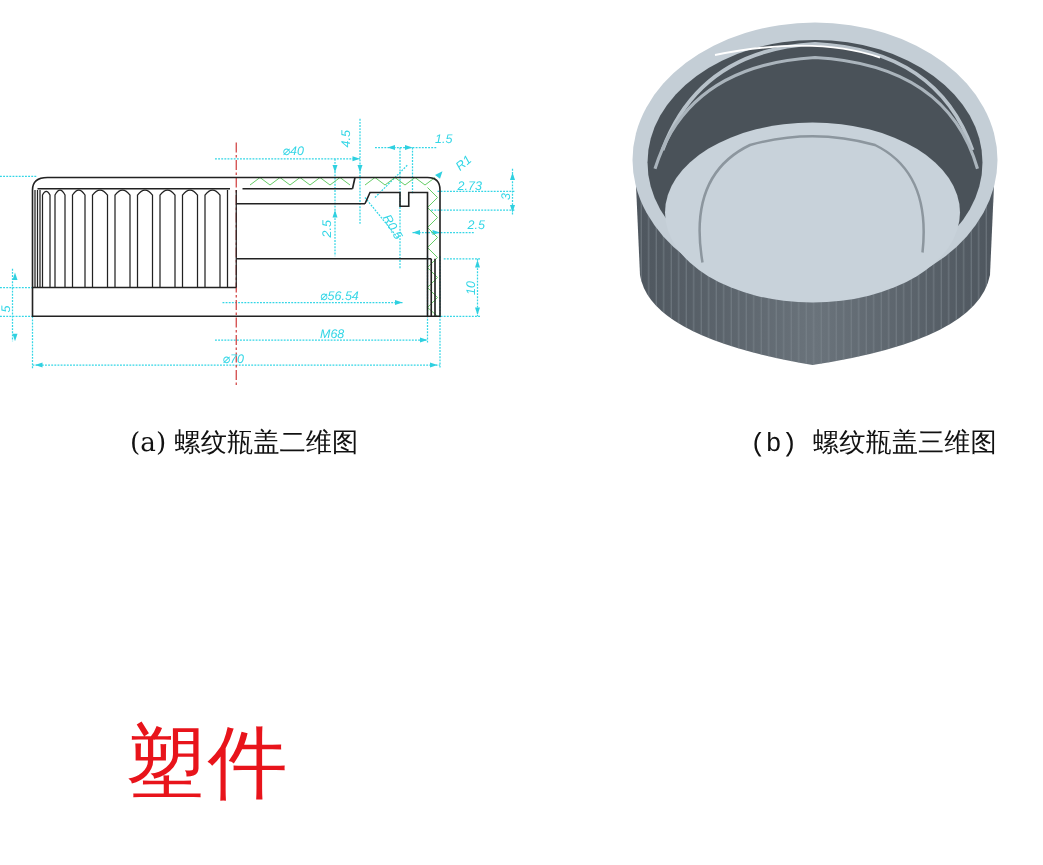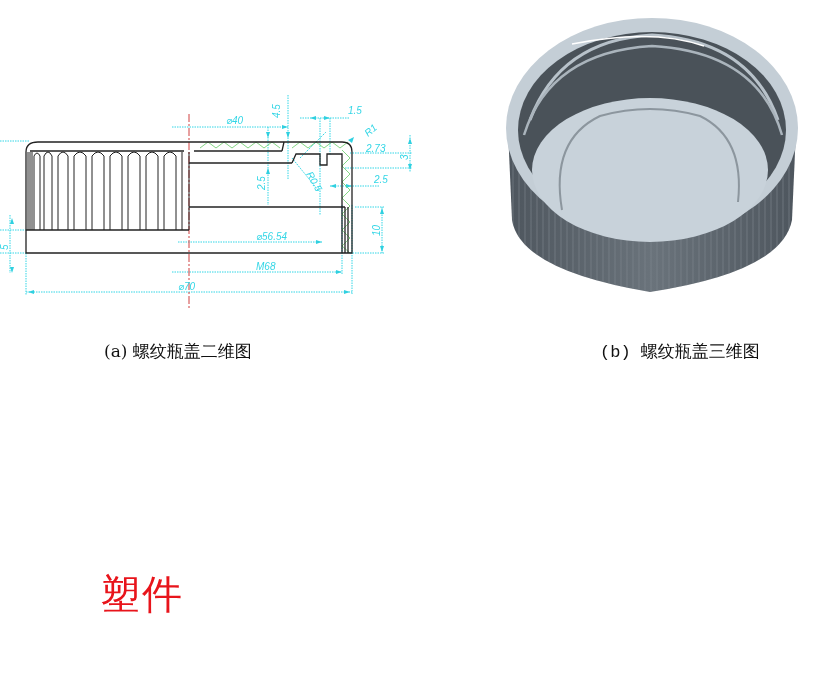--- a/index.html
+++ b/index.html
@@ -1,23 +1,23 @@
 <!DOCTYPE html>
 <html><head>
 <meta charset="utf-8">
 <style>
   html, body { margin:0; padding:0; background:#ffffff; }
   body { width:834px; height:692px; position:relative; overflow:hidden; font-family:"DejaVu Serif", serif; }
   .panel { position:absolute; }
   #drawing { left:0; top:90px; width:420px; height:220px; }
   #render3d { left:500px; top:10px; width:310px; height:290px; }
-  .caption { position:absolute; font-family:"DejaVu Serif","Liberation Serif", serif; font-size:17px; color:#111; white-space:nowrap; }
+  .caption { position:absolute; font-family:"DejaVu Serif","Liberation Serif", serif; font-size:21px; color:#111; white-space:nowrap; }
   #caption-a { left:104px; top:340px; }
   #caption-b { left:600px; top:340px;font-family:Liberation Mono, monospace; }
-  #big-label { position:absolute; left:100px; top:578px; font-family:Liberation Mono, monospace; font-size:40px; color:#e8141b; letter-spacing:2px; line-height:1; }
+  #big-label { position:absolute; left:100px; top:578px; font-family:Liberation Sans, sans-serif; font-size:64px; color:#e8141b; letter-spacing:2px; line-height:1; }
   svg text { font-family:"Liberation Sans","DejaVu Sans", sans-serif; }
 </style>
 </head>
 <body>
 
 <div class="panel" id="drawing">
   <svg width="420" height="220" viewBox="0 0 420 220">
 
     <g stroke="#33d6e6" stroke-width="1" fill="none" stroke-dasharray="1.5 1">
       <line x1="0" y1="51" x2="30" y2="51"></line>

